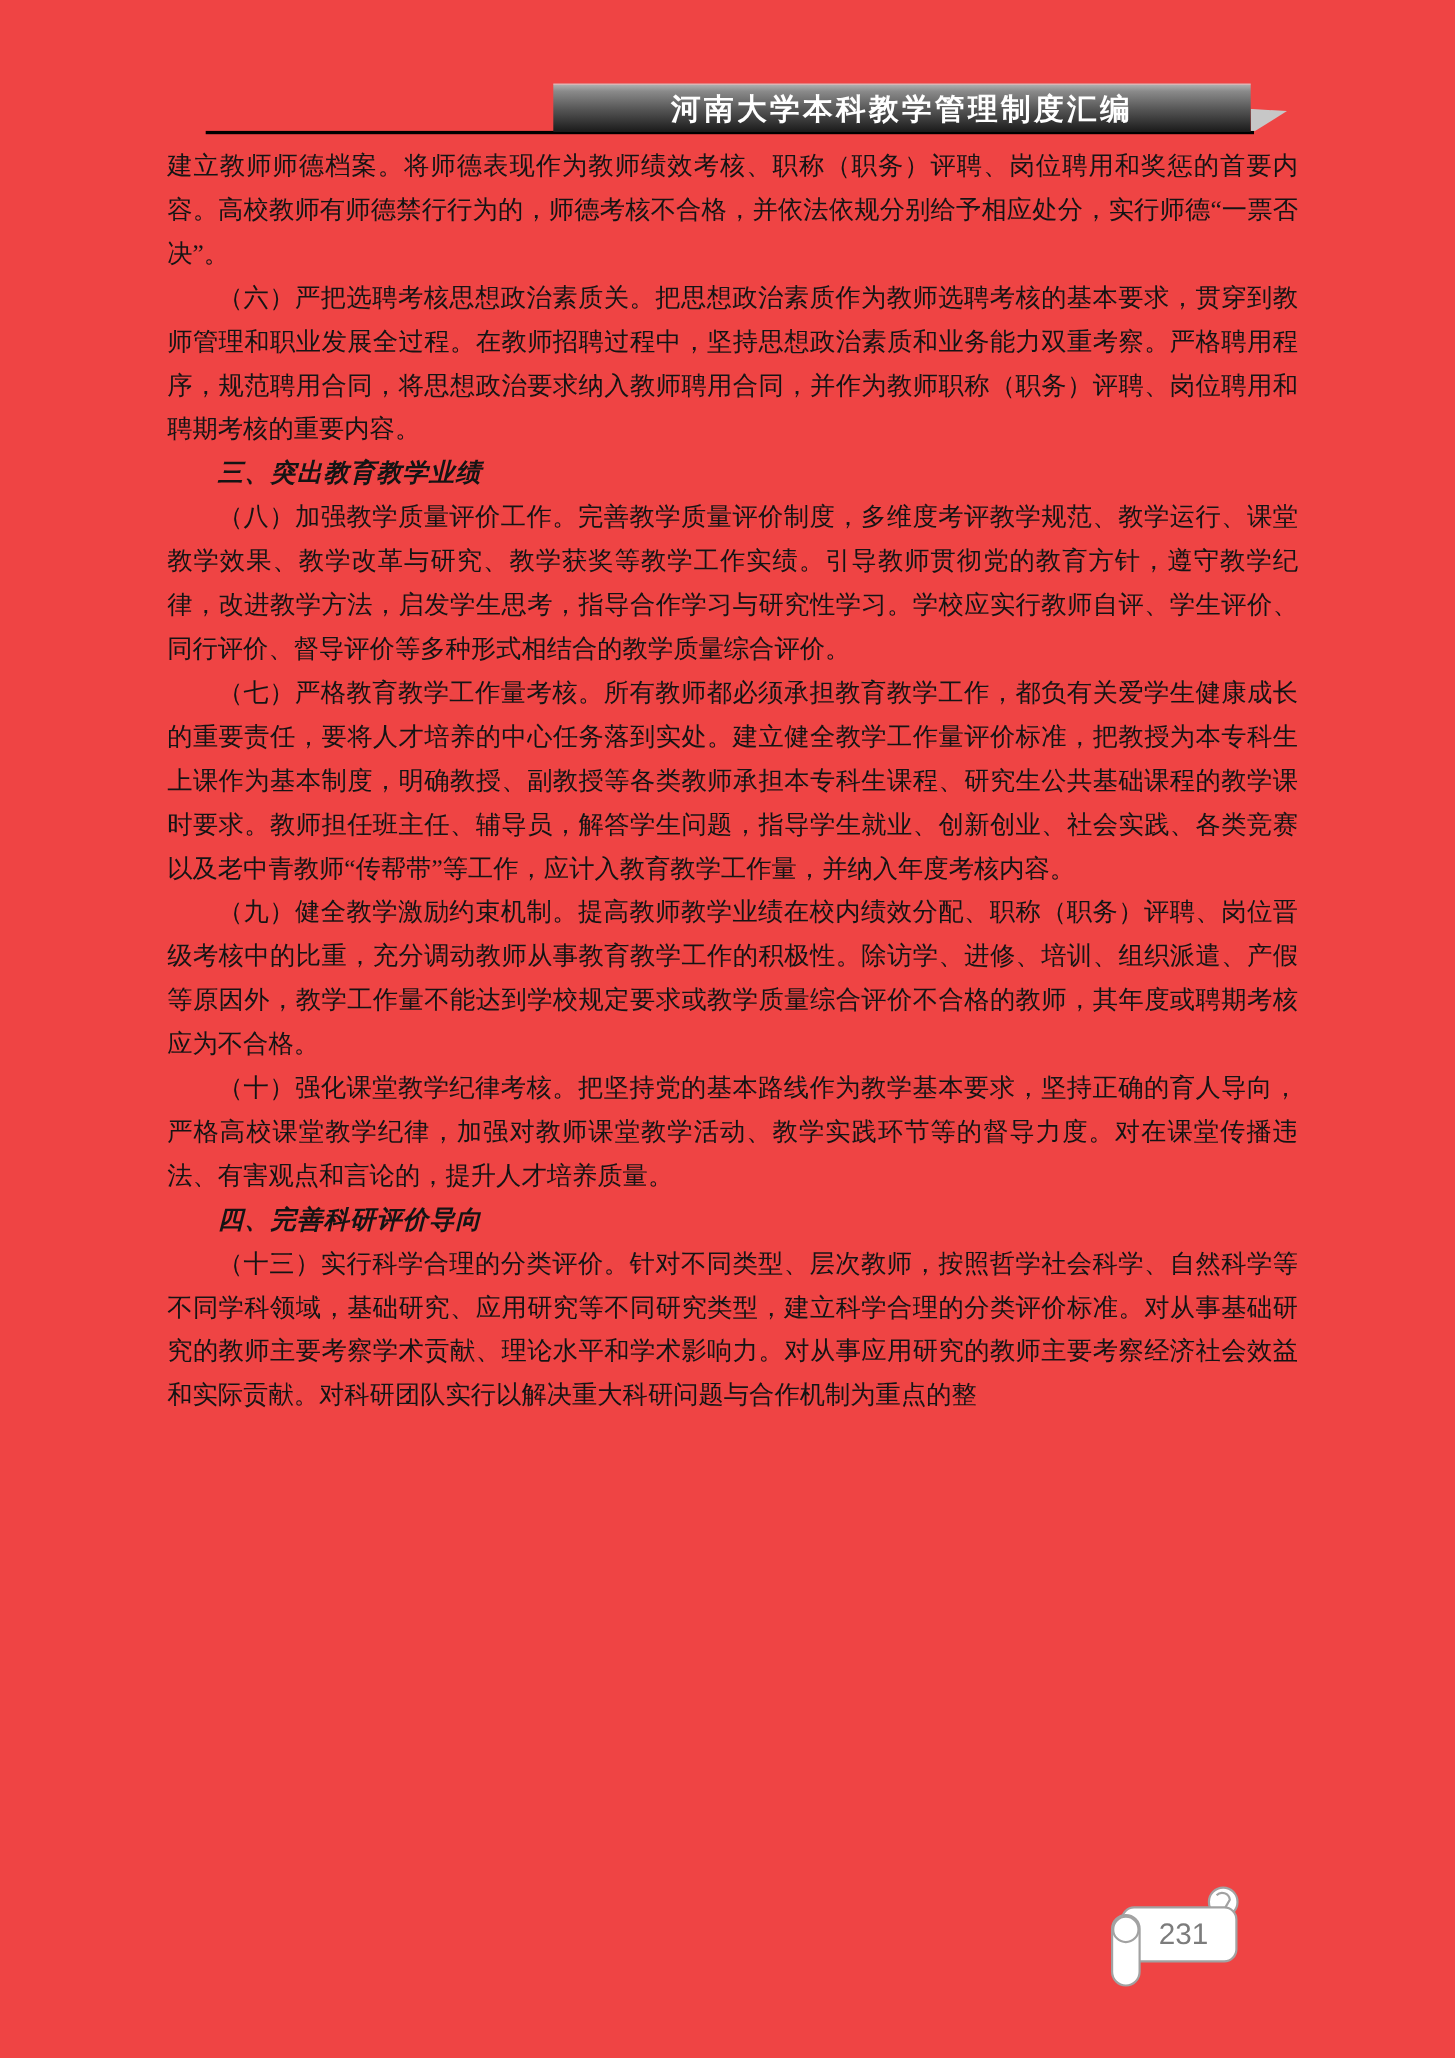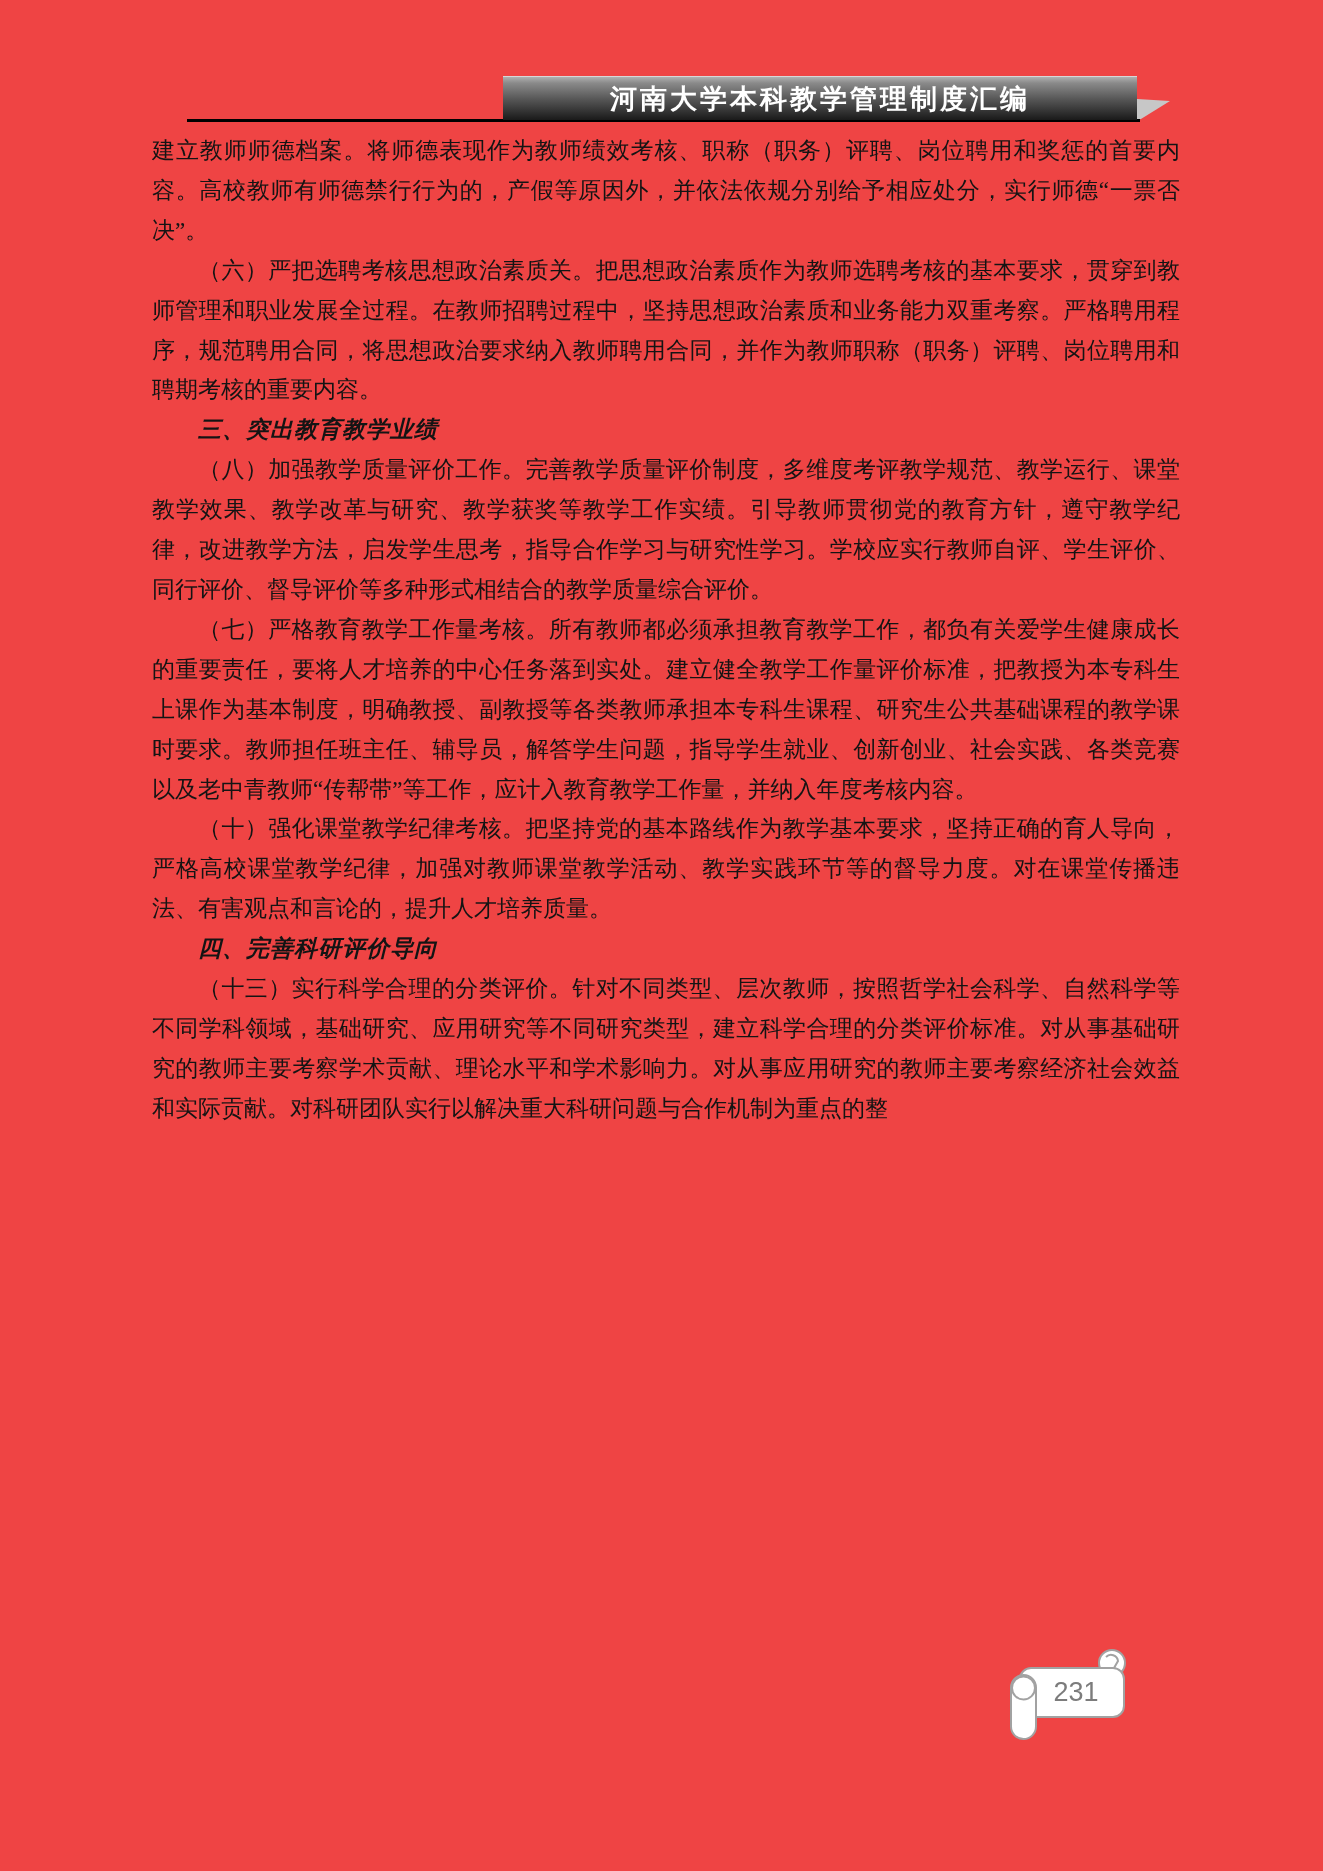--- a/index.html
+++ b/index.html
@@ -60,41 +60,42 @@
   .content p.heading {
     font-weight: bold;
     font-family: "Liberation Sans", "DejaVu Sans", sans-serif;
     letter-spacing: 1px;
     font-style: italic;
   }
 
   
   .scroll-wrap {
     position: absolute;
-    left: 1010px; top: 1647px;
+    left: 1010px; top: 1713px;
     width: 122px; height: 94px;
   }
 </style>
 </head>
 <body>
 
 <div class="page">
 
   <div class="header-rule"></div>
   <div class="banner">
     <span class="banner-title">河南大学本科教学管理制度汇编</span>
   </div>
   <div class="banner-fold"></div>
 
   <div class="content">
-    <p class="cont">建立教师师德档案。将师德表现作为教师绩效考核、职称（职务）评聘、岗位聘用和奖惩的首要内容。高校教师有师德禁行行为的，产假等原因外，并依法依规分别给予相应处分，实行师德“一票否决”。</p>
+    <p class="cont">建立教师师德档案。将师德表现作为教师绩效考核、职称（职务）评聘、岗位聘用和奖惩的首要内容。高校教师有师德禁行行为的，师德考核不合格，并依法依规分别给予相应处分，实行师德“一票否决”。</p>
     <p>（六）严把选聘考核思想政治素质关。把思想政治素质作为教师选聘考核的基本要求，贯穿到教师管理和职业发展全过程。在教师招聘过程中，坚持思想政治素质和业务能力双重考察。严格聘用程序，规范聘用合同，将思想政治要求纳入教师聘用合同，并作为教师职称（职务）评聘、岗位聘用和聘期考核的重要内容。</p>
     <p class="heading">三、突出教育教学业绩</p>
     <p>（八）加强教学质量评价工作。完善教学质量评价制度，多维度考评教学规范、教学运行、课堂教学效果、教学改革与研究、教学获奖等教学工作实绩。引导教师贯彻党的教育方针，遵守教学纪律，改进教学方法，启发学生思考，指导合作学习与研究性学习。学校应实行教师自评、学生评价、同行评价、督导评价等多种形式相结合的教学质量综合评价。</p>
     <p>（七）严格教育教学工作量考核。所有教师都必须承担教育教学工作，都负有关爱学生健康成长的重要责任，要将人才培养的中心任务落到实处。建立健全教学工作量评价标准，把教授为本专科生上课作为基本制度，明确教授、副教授等各类教师承担本专科生课程、研究生公共基础课程的教学课时要求。教师担任班主任、辅导员，解答学生问题，指导学生就业、创新创业、社会实践、各类竞赛以及老中青教师“传帮带”等工作，应计入教育教学工作量，并纳入年度考核内容。</p>
+    <p>（九）健全教学激励约束机制。提高教师教学业绩在校内绩效分配、职称（职务）评聘、岗位晋级考核中的比重，充分调动教师从事教育教学工作的积极性。除访学、进修、培训、组织派遣、产假等原因外，教学工作量不能达到学校规定要求或教学质量综合评价不合格的教师，其年度或聘期考核应为不合格。</p>
     <p>（十）强化课堂教学纪律考核。把坚持党的基本路线作为教学基本要求，坚持正确的育人导向，严格高校课堂教学纪律，加强对教师课堂教学活动、教学实践环节等的督导力度。对在课堂传播违法、有害观点和言论的，提升人才培养质量。</p>
     <p class="heading">四、完善科研评价导向</p>
     <p>（十三）实行科学合理的分类评价。针对不同类型、层次教师，按照哲学社会科学、自然科学等不同学科领域，基础研究、应用研究等不同研究类型，建立科学合理的分类评价标准。对从事基础研究的教师主要考察学术贡献、理论水平和学术影响力。对从事应用研究的教师主要考察经济社会效益和实际贡献。对科研团队实行以解决重大科研问题与合作机制为重点的整</p>
   </div>
 
   <div class="scroll-wrap">
     <svg viewBox="0 0 122 94" width="122" height="94">
 
       <circle cx="102" cy="16" r="13" fill="#ffffff" stroke="#a2a2a2" stroke-width="2"></circle>
 

